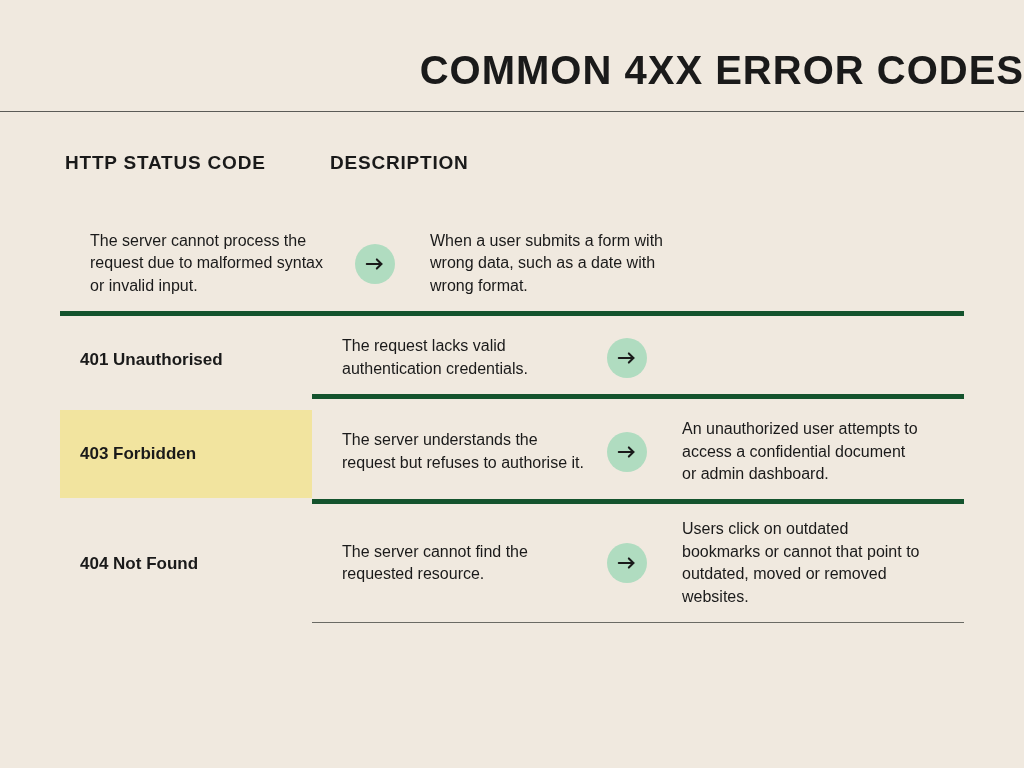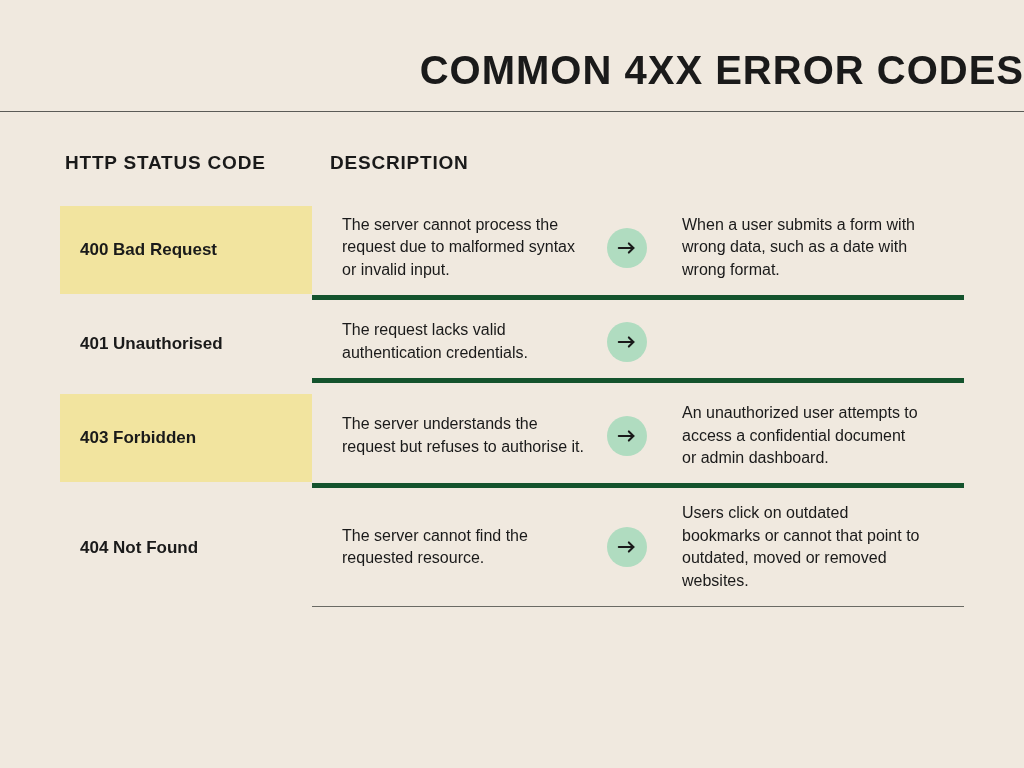--- a/index.html
+++ b/index.html
@@ -22,21 +22,21 @@
   .hr-top {
     border: none;
     border-top: 1.5px solid #5b5b57;
     margin: 0;
   }
   .table-wrap {
     padding: 40px 60px 0 60px;
   }
   .headers {
     display: flex;
-    margin-bottom: 26px;
+    margin-bottom: 42px;
   }
   .headers .col-code { width: 250px; padding-left: 5px; }
   .headers .col-desc { width: 290px; padding-left: 20px; }
   .headers .col-scn  { width: 300px; padding-left: 60px; }
   .headers span {
     font-weight: 900;
     font-size: 19px;
     letter-spacing: 0.8px;
     font-family: Arial Black, Arial, sans-serif;
   }
@@ -105,21 +105,20 @@
 <hr class="hr-top">
 
 <div class="table-wrap">
   <div class="headers">
     <div class="col-code"><span>HTTP STATUS CODE</span></div>
     <div class="col-desc"><span>DESCRIPTION</span></div>
   </div>
 
   <div id="rows-container">
       <div class="row">
-        <div class="code-cell hl">400 Bad Request</div>
         <div class="right-group">
           <div class="desc-cell">The server cannot process the request due to malformed syntax or invalid input.</div>
           <div class="arrow-cell">
             <div class="arrow-circle">
               <svg viewBox="0 0 24 24" fill="none" stroke="#1a1a1a" stroke-width="2.2" stroke-linecap="round" stroke-linejoin="round">
                 <line x1="3" y1="12" x2="19" y2="12"></line>
                 <polyline points="14 7 19 12 14 17"></polyline>
               </svg>
             </div>
           </div>

